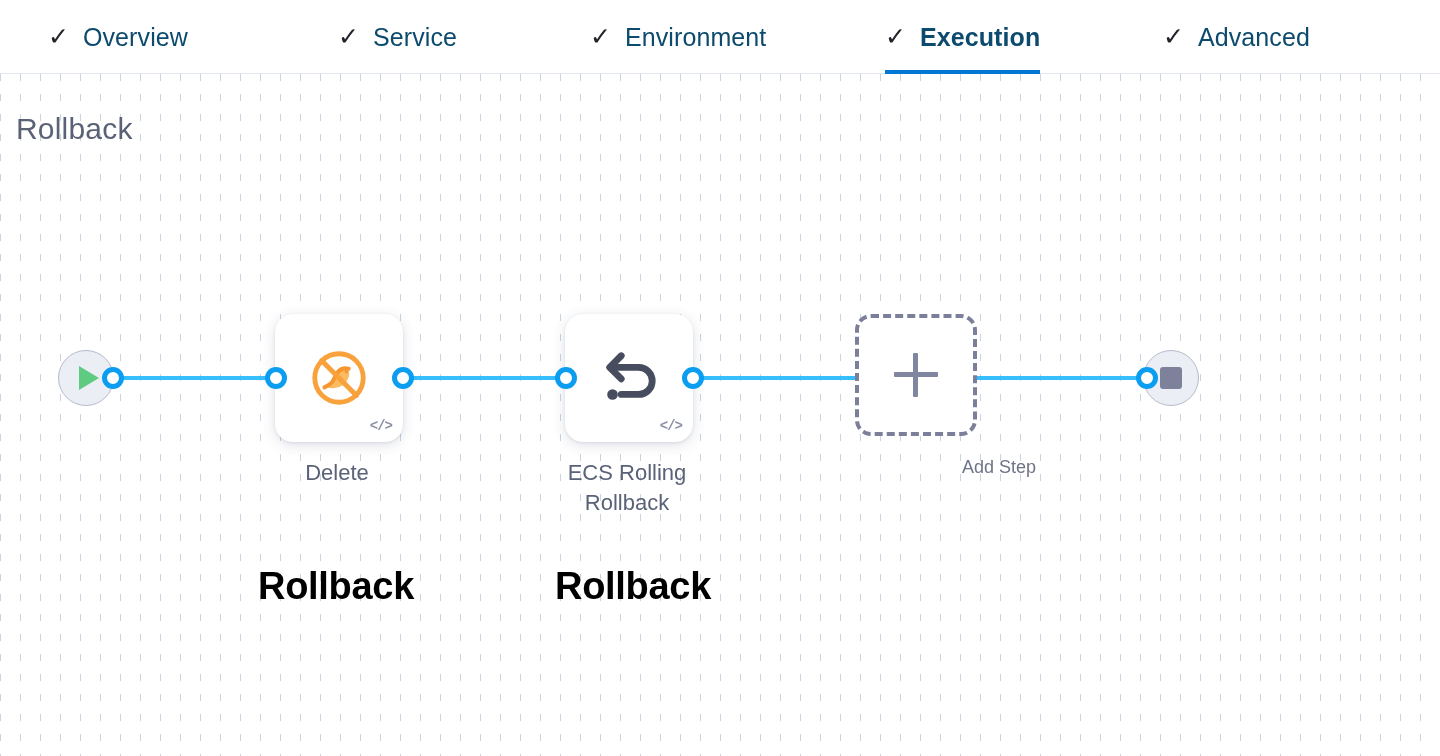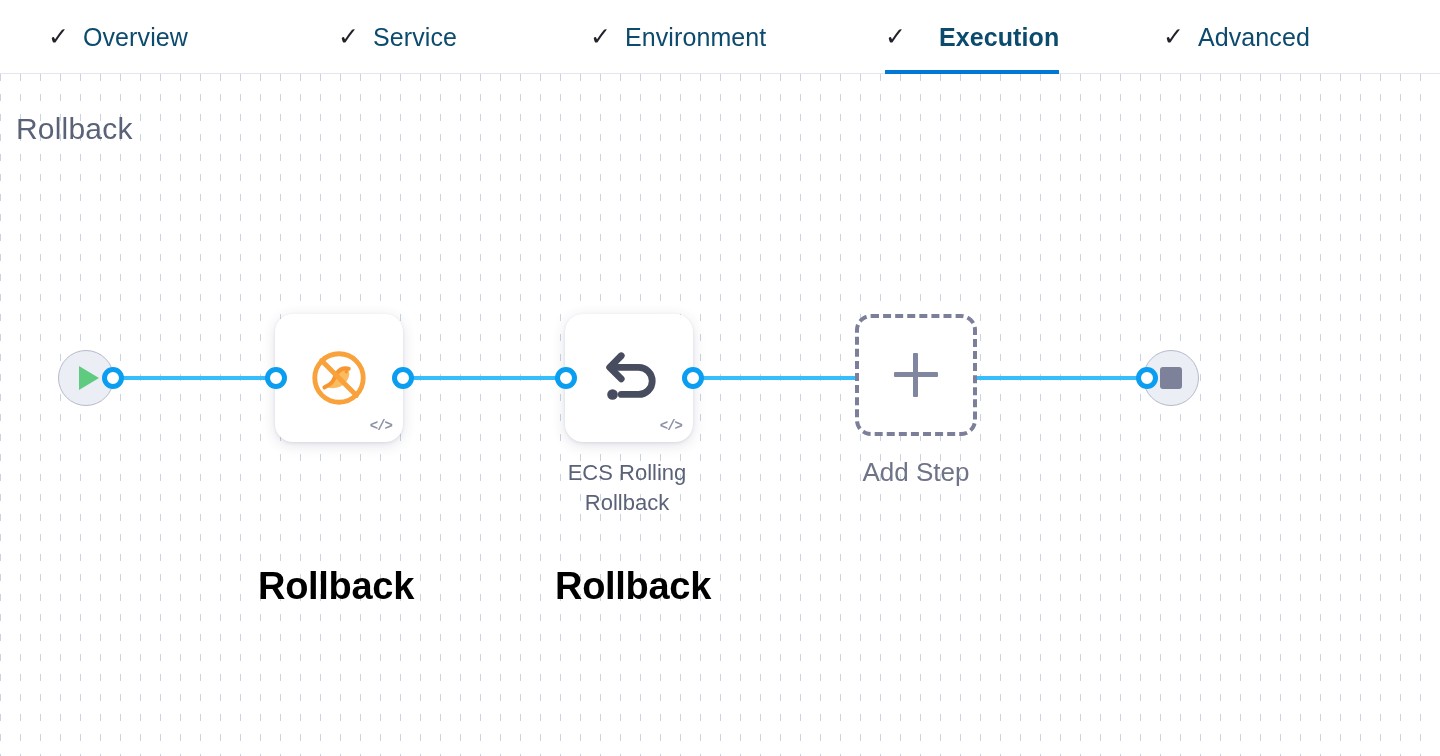--- a/index.html
+++ b/index.html
@@ -23,21 +23,21 @@
     cursor:pointer; user-select:none;
   }
   .tab .chk{
     font-size:25px; line-height:1; color:#22222a; font-weight:400;
     display:block; transform:translateY(-1px);
   }
   .tab .tlabel{
     font-size:25px; color:#0c4a6e; font-weight:400; letter-spacing:0.1px;
     white-space:nowrap;
   }
-  .tab.active .tlabel{ font-weight:700;margin-left:19px; }
+  .tab.active .tlabel{ font-weight:700; }
   .tab.active::after{
     content:""; position:absolute; left:0; right:0; bottom:0;
     height:4px; background:#0278d5;
   }
 
   
   .canvas{
     position:absolute; left:0; top:74px; width:1440px; height:682px;
     background-color:#ffffff;
     background-image:
@@ -116,22 +116,22 @@
     display:flex; align-items:center; justify-content:center; z-index:5;
     cursor:pointer;
   }
   .plus{ position:relative; width:44px; height:44px; }
   .plus::before, .plus::after{
     content:""; position:absolute; background:#8085a0; border-radius:1px;
   }
   .plus::before{ left:0; top:19px; width:44px; height:5px; }
   .plus::after{ top:0; left:19px; height:44px; width:5px; }
   .addlabel{
-    position:absolute; width:240px; text-align:center; top:383px;
-    font-size:26px; color:#6e7388; font-weight:400; z-index:5;
+    position:absolute; width:240px; text-align:right; top:383px;
+    font-size:18px; color:#6e7388; font-weight:400; z-index:5;
   }
 
   
   .phase{
     position:absolute; width:300px; text-align:center; top:483px;
     font-size:38px; line-height:58px; color:#000000; font-weight:700; z-index:7;
     letter-spacing:-0.3px;
   }
 </style>
 </head>
@@ -189,20 +189,21 @@
         <path d="M42 22.5c-4.6-1.1-9.3 0.8-12 4.4-2.3 3-2.8 6.6-5.2 9.5-2.1 2.5-5 3.9-7.8 5.2" fill="none" stroke="#f79631" stroke-width="4.2" stroke-linecap="round"></path>
         <circle cx="39.6" cy="25.6" r="1.8" fill="#f79631"></circle>
         <path d="M14 14 L50 50" stroke="#f9a13a" stroke-width="5" stroke-linecap="round"></path>
       </svg>
       <span class="codeicon">&lt;/&gt;</span>
     </div>
     <div class="port" style="left:265px"></div>
     <div class="port" style="left:392px"></div>
 
     <div class="nodelabel" style="left:222px">
+      <div>Delete</div>
     </div>
 
     <div class="node" style="left:565px">
       <svg width="66" height="60" viewBox="0 0 68 62">
         <path d="M14 20 L26 8 M14 20 L26 32" fill="none" stroke="#474c5e" stroke-width="7" stroke-linecap="round" stroke-linejoin="round"></path>
         <path d="M16 20 H44 a14 14 0 0 1 0 28 H26" fill="none" stroke="#474c5e" stroke-width="7" stroke-linecap="round"></path>
         <circle cx="17" cy="48" r="5.5" fill="#474c5e"></circle>
       </svg>
       <span class="codeicon">&lt;/&gt;</span>
     </div>

